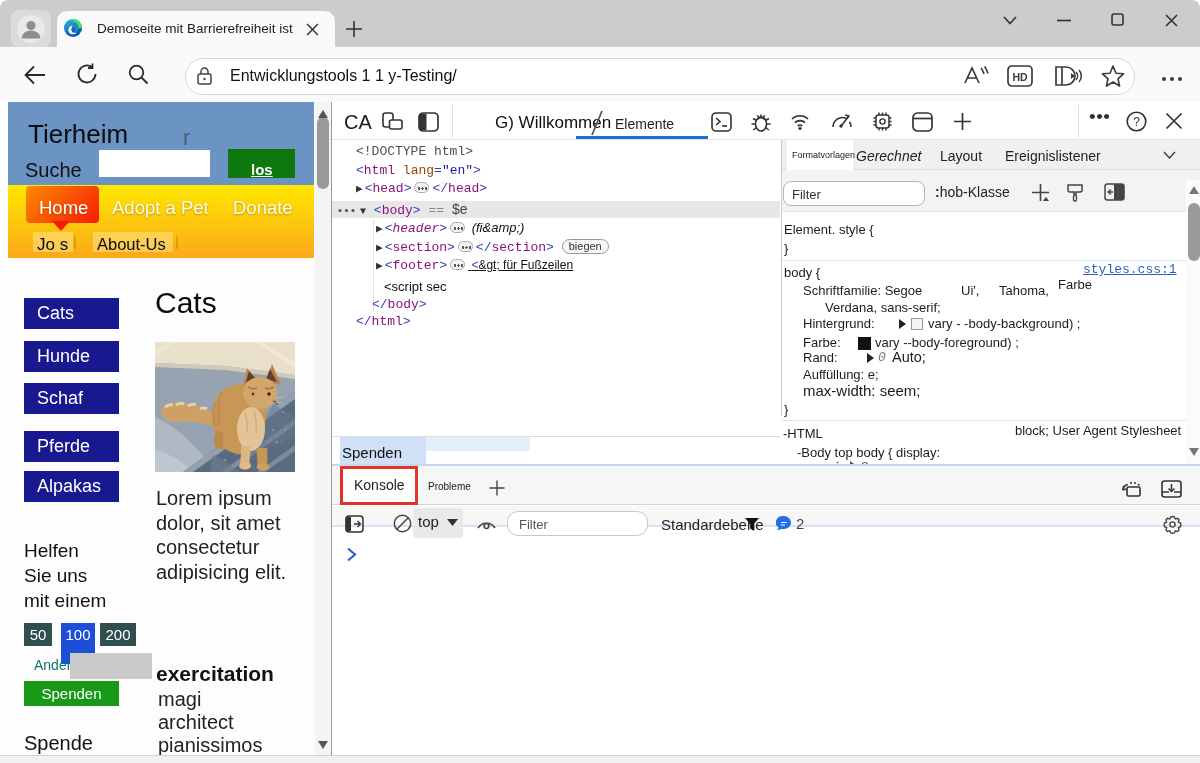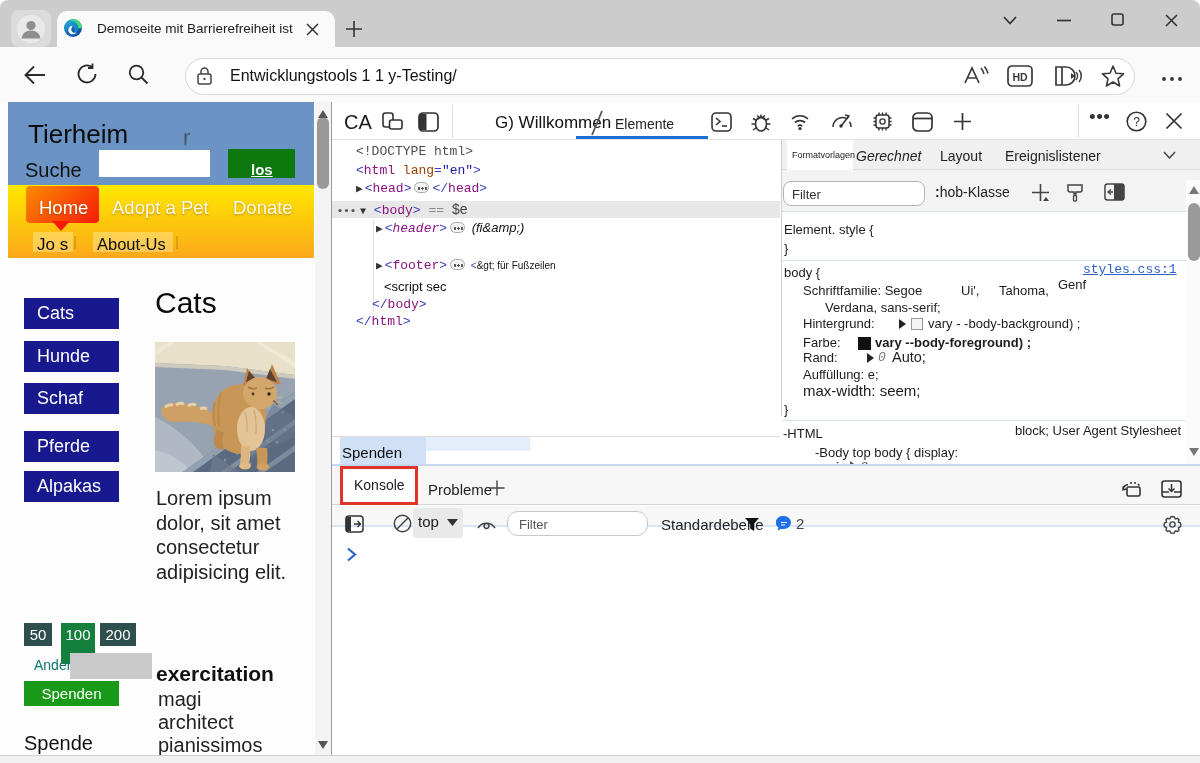--- a/index.html
+++ b/index.html
@@ -126,23 +126,24 @@
   <div class="abs" style="left:93px;top:130px;width:80px;height:20px;background:rgba(255,248,190,0.38);"></div>
     <div class="abs" style="left:97px;top:133px;font-size:16.5px;color:#0d0d0d;">About-Us</div>
     <div class="abs" style="left:176px;top:134px;width:2px;height:13px;background:rgba(150,110,0,0.3);"></div>
 
   <div class="abs" style="left:24px;top:196px;width:95px;height:31px;background:#18188f;color:#fff;font-size:18px;padding:5px 0 0 13px;">Cats</div>
   <div class="abs" style="left:24px;top:239px;width:95px;height:31px;background:#18188f;color:#fff;font-size:18px;padding:5px 0 0 13px;">Hunde</div>
   <div class="abs" style="left:24px;top:281px;width:95px;height:31px;background:#18188f;color:#fff;font-size:18px;padding:5px 0 0 13px;">Schaf</div>
   <div class="abs" style="left:24px;top:329px;width:95px;height:31px;background:#18188f;color:#fff;font-size:18px;padding:5px 0 0 13px;">Pferde</div>
   <div class="abs" style="left:24px;top:369px;width:95px;height:31px;background:#18188f;color:#fff;font-size:18px;padding:5px 0 0 13px;">Alpakas</div>
 
+  <div class="abs" style="left:24px;top:436px;font-size:19px;color:#111;line-height:25px;">Helfen<br>Sie uns<br>mit einem</div>
 
   <div class="abs" style="left:24px;top:521px;width:28px;height:23px;background:#2f4f4f;color:#fff;font-size:15px;text-align:center;padding-top:3px;">50</div>
-  <div class="abs" style="left:61px;top:521px;width:34px;height:41px;background:#15803d;color:#fff;font-size:15px;text-align:center;padding-top:3px;">100</div>
+  <div class="abs" style="left:61px;top:521px;width:34px;height:41px;background:#1d4ed8;color:#fff;font-size:15px;text-align:center;padding-top:3px;">100</div>
   <div class="abs" style="left:100px;top:521px;width:36px;height:23px;background:#2f4f4f;color:#fff;font-size:15px;text-align:center;padding-top:3px;">200</div>
   <div class="abs" style="left:34px;top:555px;font-size:14px;color:#0f766e;">Andere</div>
   <div class="abs" style="left:70px;top:551px;width:82px;height:26px;background:#c9c9c9;"></div>
   <div class="abs" style="left:24px;top:579px;width:95px;height:25px;background:#189a18;color:#fff;font-size:15px;text-align:center;padding-top:4px;">Spenden</div>
   <div class="abs" style="left:24px;top:630px;font-size:20px;color:#111;">Spende</div>
 
   <div class="abs" style="left:155px;top:184px;font-size:30px;color:#0a0a0a;">Cats</div>
 
   <svg class="abs" style="left:155px;top:240px;" width="140" height="130" viewBox="0 0 140 130">
     <rect width="140" height="130" fill="#98a3b2"></rect>
@@ -283,21 +284,22 @@
     <div class="abs" style="left:24px;top:4px;color:#4e4e4e;">&lt;!DOCTYPE html&gt;</div>
     <div class="abs" style="left:24px;top:23px;"><span class="br">&lt;</span><span class="tag">html</span> <span style="color:#994500">lang</span><span class="br">=</span><span style="color:#1a1aa6">"en"</span><span class="br">&gt;</span></div>
     <div class="abs" style="left:24px;top:41px;"><span style="color:#333;font-size:11px;margin-right:2px;">▶</span><span class="br">&lt;</span><span class="tag">head</span><span class="br">&gt;</span><span class="dots">⋯</span><span class="br">&lt;/</span><span class="tag">head</span><span class="br">&gt;</span></div>
     <svg class="abs" style="left:5px;top:68px;" width="20" height="5" viewBox="0 0 20 5">
         <circle cx="3" cy="2.5" r="1.6" fill="#555"></circle>
         <circle cx="9.5" cy="2.5" r="1.6" fill="#555"></circle>
         <circle cx="16" cy="2.5" r="1.6" fill="#555"></circle>
       </svg>
     <div class="abs" style="left:28px;top:61px;"><span style="color:#333;font-size:10px;">▼</span> <span class="br">&lt;</span><span class="tag">body</span><span class="br">&gt;</span> <span style="color:#888">==</span> <span style="color:#444;font-family:'Liberation Sans',sans-serif;font-size:14px;">$e</span></div>
     <div class="abs" style="left:44px;top:80px;font-style:italic;"><span style="color:#333;font-size:11px;margin-right:2px;">▶</span><span class="br">&lt;</span><span class="tag">header</span><span class="br">&gt;</span><span class="dots">⋯</span><span style="font-family:'Liberation Sans',sans-serif;font-size:13px;"> (fi&amp;amp;)</span></div>
-    <div class="abs" style="left:44px;top:118px;"><span style="color:#333;font-size:11px;margin-right:2px;">▶</span><span class="br">&lt;</span><span class="tag">footer</span><span class="br">&gt;</span><span class="dots">⋯</span><span style="font-family:'Liberation Sans',sans-serif;font-size:10px;"> <span class="br">&lt;</span>&amp;gt; für Fußzeilen</span></div>
+    <div class="abs" style="left:44px;top:99px;"><span style="color:#333;font-size:11px;margin-right:2px;">▶</span><span class="br">&lt;</span><span class="tag">section</span><span class="br">&gt;</span><span class="dots">⋯</span><span class="br">&lt;/</span><span class="tag">section</span><span class="br">&gt;</span> <span class="pill">biegen</span></div>
+    <div class="abs" style="left:44px;top:118px;"><span style="color:#333;font-size:11px;margin-right:2px;">▶</span><span class="br">&lt;</span><span class="tag">footer</span><span class="br">&gt;</span><span class="dots">⋯</span><span style="font-family:'Liberation Sans',sans-serif;font-size:12px;text-decoration:underline;"> <span class="br">&lt;</span>&amp;gt; für Fußzeilen</span></div>
     <div class="abs" style="left:52px;top:139px;font-family:'Liberation Sans',sans-serif;font-size:13px;">&lt;script sec</div>
     <div class="abs" style="left:40px;top:157px;"><span class="br">&lt;/</span><span class="tag">body</span><span class="br">&gt;</span></div>
     <div class="abs" style="left:24px;top:174px;"><span class="br">&lt;/</span><span class="tag">html</span><span class="br">&gt;</span></div>
   </div>
 
   <div class="abs" id="dt-crumb" style="left:0;top:334px;width:448px;height:28px;background:#fff;border-top:1px solid #ddd;">
     <div class="abs" style="left:8px;top:0px;width:86px;height:27px;background:#cfe0f7;"></div>
     <div class="abs" style="left:94px;top:0px;width:104px;height:14px;background:#e4eefb;"></div>
     <div class="abs" style="left:10px;top:7px;font-size:15px;color:#111;">Spenden</div>
   </div>
@@ -334,59 +336,59 @@
 
     <div class="abs" style="left:0;top:72px;width:420px;height:252px;background:#fff;font-size:13px;color:#1c1c1c;">
       <div class="abs" style="left:2px;top:10px;">Element. style {</div>
       <div class="abs" style="left:2px;top:29px;">}</div>
       <div class="abs" style="left:0;top:48px;width:404px;height:1px;background:#d9e3f5;"></div>
       <div class="abs" style="left:2px;top:53px;">body {</div>
       <div class="abs mono" style="left:301px;top:50px;font-size:13px;"><span style="color:#2b5fc4;text-decoration:underline;margin-top:17px;">styles.css:1</span></div>
       <div class="abs" style="left:21px;top:71px;">Schriftfamilie: Segoe</div>
       <div class="abs" style="left:179px;top:71px;">Ui',</div>
       <div class="abs" style="left:217px;top:71px;">Tahoma,</div>
-      <div class="abs" style="left:276px;top:65px;font-size:13px;">Genf</div>
+      <div class="abs" style="left:276px;top:65px;font-size:13px;">Farbe</div>
       <div class="abs" style="left:43px;top:88px;">Verdana, sans-serif;</div>
       <div class="abs" style="left:21px;top:104px;">Hintergrund:</div>
       <div class="abs" style="left:117px;top:107px;width:0;height:0;border-top:5px solid transparent;border-bottom:5px solid transparent;border-left:7px solid #222;"></div>
       <div class="abs" style="left:129px;top:106px;width:12px;height:12px;background:#f5f5f5;border:1px solid #999;"></div>
       <div class="abs" style="left:146px;top:104px;">vary - -body-background) ;</div>
       <div class="abs" style="left:21px;top:123px;">Farbe:</div>
       <div class="abs" style="left:76px;top:125px;width:13px;height:13px;background:#111;"></div>
-      <div class="abs" style="left:93px;top:123px;font-weight:bold;">vary --body-foreground) ;</div>
+      <div class="abs" style="left:93px;top:123px;">vary --body-foreground) ;</div>
       <div class="abs" style="left:21px;top:138px;">Rand:</div>
       <div class="abs" style="left:85px;top:141px;width:0;height:0;border-top:5px solid transparent;border-bottom:5px solid transparent;border-left:7px solid #222;"></div>
       <div class="abs mono" style="left:96px;top:138px;color:#777;font-style:italic;">0</div>
       <div class="abs" style="left:110px;top:137px;font-size:14.5px;">Auto;</div>
       <div class="abs" style="left:21px;top:155px;">Auffüllung: e;</div>
       <div class="abs" style="left:21px;top:170px;font-size:15px;">max-width: seem;</div>
       <div class="abs" style="left:2px;top:190px;">}</div>
       <div class="abs" style="left:0;top:208px;width:404px;height:1px;background:#d9e3f5;"></div>
       <div class="abs" style="left:1px;top:214px;">-HTML</div>
       <div class="abs" style="left:233px;top:211px;font-size:13px;">block; User Agent Stylesheet</div>
-      <div class="abs" style="left:33px;top:233px;text-align:right;">-Body top body { display:</div>
+      <div class="abs" style="left:15px;top:233px;text-align:right;">-Body top body { display:</div>
       <div class="abs" style="left:21px;top:247px;font-style:italic;color:#555;text-decoration:line-through;"><b>margin</b> <span style="display:inline-block;width:0;height:0;border-top:5px solid transparent;border-bottom:5px solid transparent;border-left:7px solid #555;"></span> 8px</div>
     </div>
 
     <div class="abs" style="left:404px;top:40px;width:16px;height:284px;background:#fbfbfb;">
       <svg class="abs" style="left:3px;top:6px;" width="10" height="8" viewBox="0 0 10 8">
           <path d="M5 0 L10 8 H0 z" fill="#777"></path>
         </svg>
       <div class="abs" style="left:2px;top:23px;width:12px;height:58px;background:#9a9a9a;border-radius:6px;"></div>
       <svg class="abs" style="left:3px;top:268px;" width="10" height="8" viewBox="0 0 10 8">
           <path d="M5 8 L10 0 H0 z" fill="#777"></path>
         </svg>
     </div>
   </div>
 
   <div class="abs" id="dt-console" style="left:0;top:362px;width:869px;height:299px;background:#fff;border-top:2px solid #c6d8f0;">
     <div class="abs" style="left:0;top:0;width:869px;height:39px;background:#f6f6f6;border-bottom:1px solid #d4d4d4;">
       <div class="abs" style="left:8px;top:0px;width:78px;height:39px;background:#fff;border:3px solid #e0342b;"></div>
       <div class="abs" style="left:22px;top:11px;font-size:14px;color:#222;">Konsole</div>
-      <div class="abs" style="left:96px;top:15px;font-size:15px;color:#222;text-align:center;">Probleme</div>
+      <div class="abs" style="left:96px;top:15px;font-size:10px;color:#222;text-align:center;">Probleme</div>
       <svg class="abs" style="left:157px;top:14px;" width="16" height="16" viewBox="0 0 17 17">
           <path d="M8.5 0.5 V16.5 M0.5 8.5 H16.5" stroke="#444" stroke-width="1.5"></path>
         </svg>
       <svg class="abs" style="left:789px;top:15px;" width="21" height="17" viewBox="0 0 21 17">
         <rect x="6" y="6" width="13" height="9" rx="1.5" stroke="#333" stroke-width="1.6" fill="none"></rect>
         <path d="M7 3.5 a6 6 0 0 0 -5 5" stroke="#333" stroke-width="1.6" fill="none"></path>
         <path d="M2.5 5 L2 8.8 L5.5 8" stroke="#333" stroke-width="1.4" fill="none"></path>
         <path d="M9 2 h2 M13 2 h2 M17 3 l1.5 1.5" stroke="#333" stroke-width="1.5" stroke-dasharray="2.5 2"></path>
       </svg>
       <svg class="abs" style="left:829px;top:14px;" width="21" height="18" viewBox="0 0 21 18">

